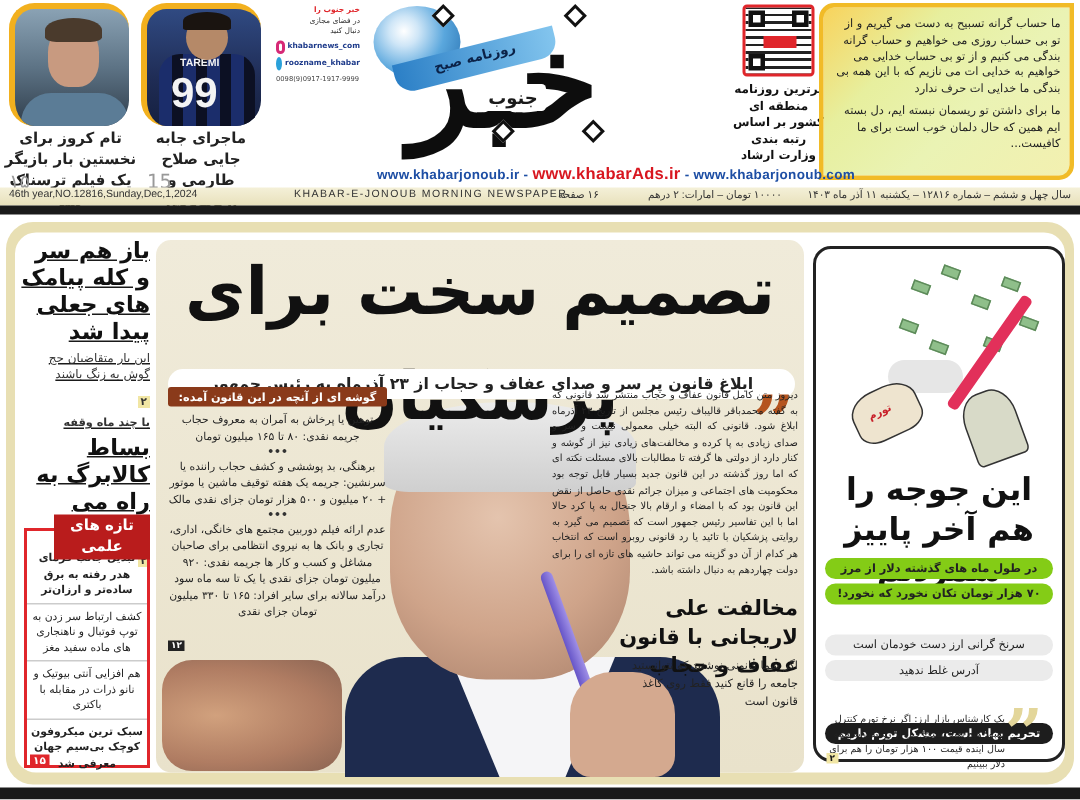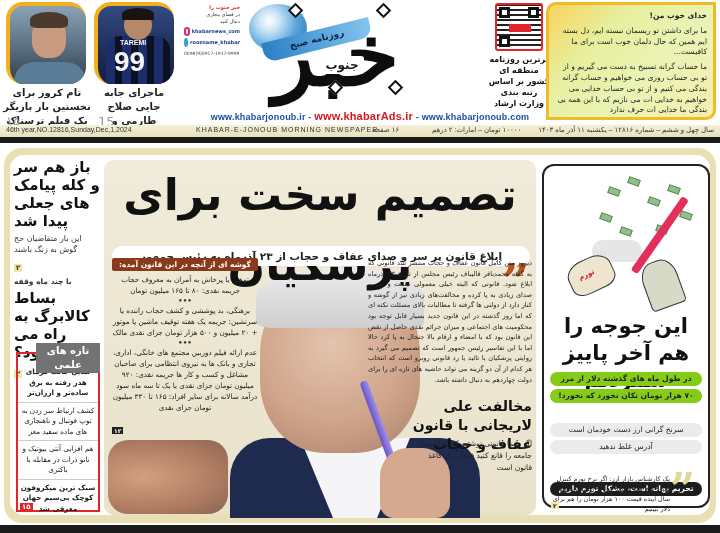--- a/index.html
+++ b/index.html
@@ -40,43 +40,43 @@
 
   .qr { position:absolute; left:495px; top:3px; width:48px; height:48px; border:2px solid #e0262b; border-radius:3px; background:
       repeating-linear-gradient(0deg, #fff 0 3px, #222 3px 5px), #fff; }
   .qr .corner { position:absolute; width:11px; height:11px; border:3px solid #111; background:#fff; }
   .qr .mid { position:absolute; left:12px; top:19px; width:22px; height:8px; background:#e0262b; }
   .rank { position:absolute; left:488px; top:54px; width:62px; font: bold 8px "DejaVu Sans", sans-serif; line-height: 11px; text-align:center; direction: rtl; color:#111; }
 
   .quote-box { position:absolute; left:546px; top:2px; width:170px; height:118px; border-radius: 10px 0 10px 0; background: linear-gradient(135deg,#f8d35c 0%,#e7ef9e 30%,#eaf3b4 60%,#f3f0b0 100%); border: 3px solid #f1bb27; padding:6px 6px 4px 6px; direction: rtl; font: 7.6px "DejaVu Sans", sans-serif; line-height: 10.8px; color:#222; text-align: right; }
   .quote-box p { margin-bottom: 4px; }
 
-  .urlbar { position:absolute; left:170px; top:110px; width:400px; text-align:center; font: bold 9px "Liberation Sans", sans-serif; letter-spacing: 0.2px; white-space:nowrap; }
+  .urlbar { position:absolute; left:170px; top:110px; width:400px; text-align:right; font: bold 9px "Liberation Sans", sans-serif; letter-spacing: 0.2px; white-space:nowrap; }
   .urlbar .blue { color:#1d4ea4; }
   .urlbar .red { color:#d8161f; font-size: 11px; }
 
   
   .infobar { position:absolute; left:0; top:125px; width:720px; height:12px; background: linear-gradient(180deg,#f4f0d8,#e8e1bc); font: 7px "Liberation Sans", sans-serif; color:#333; }
   .infobar span { position:absolute; top:1px; white-space:nowrap; }
   .blackbar { position:absolute; left:0; top:137px; width:720px; height:6px; background:#1a1a1a; }
 
   
   .frame { position:absolute; left:4px; top:148px; width:712px; height:375px; background:#e8dfb3; border-radius: 18px; }
   .frame-inner { position:absolute; left:10px; top:155px; width:700px; height:360px; background:#fff; border-radius: 14px; }
   .bottom-bar { position:absolute; left:0; top:525px; width:720px; height:8px; background:#1a1a1a; }
 
   
-  .lcol { position:absolute; left:14px; top:158px; width:86px; direction: rtl; text-align:left; }
+  .lcol { position:absolute; left:14px; top:158px; width:86px; direction: rtl; text-align:right;text-decoration:underline; }
   .h-big { font: 900 15px "DejaVu Sans", sans-serif; line-height: 18px; color:#111; }
   .h-sub { font: 8px "DejaVu Sans", sans-serif; line-height: 11px; color:#333; margin-top:3px; }
   .pgnum { display:inline-block; background:#f1e6a4; font: bold 7px "DejaVu Sans", sans-serif; padding: 0 2px; margin: 3px 0; color:#333; }
   .kicker { font: bold 7.5px "DejaVu Sans", sans-serif; color:#333; margin-top:2px; }
   .sci-box { position:absolute; left:16px; top:352px; width:84px; height:160px; border: 2px solid #e0262b; direction: rtl; text-align: center; }
   .sci-title { position:absolute; left:16px; top:343px; width:84px; height:16px; text-align:center; }
-  .sci-title span { display:inline-block; background:#737373; color:#fff; font: bold 10px "DejaVu Sans", sans-serif; padding: 1px 6px; line-height:14px;margin-left:20px; }
+  .sci-title span { display:inline-block; background:#b91c1c; color:#fff; font: bold 10px "DejaVu Sans", sans-serif; padding: 1px 6px; line-height:14px;margin-left:20px; }
   .sci-item { padding: 3px 2px; border-bottom: 1px solid #ccc; font: 7.2px "DejaVu Sans", sans-serif; line-height: 10.5px; color:#222; }
   .sci-item.bold { font-weight: bold; }
   .sci-item:last-child { border-bottom: none; }
 
   
   .main-bg { position:absolute; left:104px; top:160px; width:432px; height:355px; background: linear-gradient(180deg,#f0ebda 0%, #e9e2cb 100%); border-radius: 10px; overflow:hidden; }
   .headline { position:absolute; left:104px; top:160px; width:432px; text-align:center; direction: rtl; font: 900 44px "DejaVu Sans", sans-serif; line-height: 70px; color:#111; letter-spacing: -2px; }
   .subline { position:absolute; left:112px; top:246px; width:418px; height:20px; background:#fff; border-radius: 10px; text-align:center; direction: rtl; font: bold 10.5px "DejaVu Sans", sans-serif; line-height: 20px; color:#222; }
 
   .portrait { position:absolute; left:230px; top:258px; width:250px; height:260px; }
@@ -166,23 +166,22 @@
 
 <div class="qr">
   <div class="corner" style="left:2px;top:2px;"></div>
   <div class="corner" style="right:2px;top:2px;"></div>
   <div class="corner" style="left:2px;bottom:2px;"></div>
   <div class="mid"></div>
 </div>
 <div class="rank">برترین روزنامه منطقه ای کشور بر اساس رتبه بندی وزارت ارشاد</div>
 
 <div class="quote-box">
-  <p style="font-weight:bold;">خدای خوب من!</p>
+  <p>ما حساب گرانه تسبیح به دست می گیریم و از تو بی حساب روزی می خواهیم و حساب گرانه بندگی می کنیم و از تو بی حساب خدایی می خواهیم به خدایی ات می نازیم که با این همه بی بندگی ما خدایی ات حرف ندارد</p>
   <p>ما برای داشتن تو ریسمان نبسته ایم، دل بسته ایم همین که حال دلمان خوب است برای ما کافیست...</p>
-  <p>ما حساب گرانه تسبیح به دست می گیریم و از تو بی حساب روزی می خواهیم و حساب گرانه بندگی می کنیم و از تو بی حساب خدایی می خواهیم به خدایی ات می نازیم که با این همه بی بندگی ما خدایی ات حرف ندارد</p>
 </div>
 
 <div class="urlbar">
   <span class="blue">www.khabarjonoub.ir -</span>
   <span class="red">www.khabarAds.ir</span>
   <span class="blue">- www.khabarjonoub.com</span>
 </div>
 
 <div class="infobar">
   <span style="left:6px;">46th year,NO.12816,Sunday,Dec,1,2024</span>

